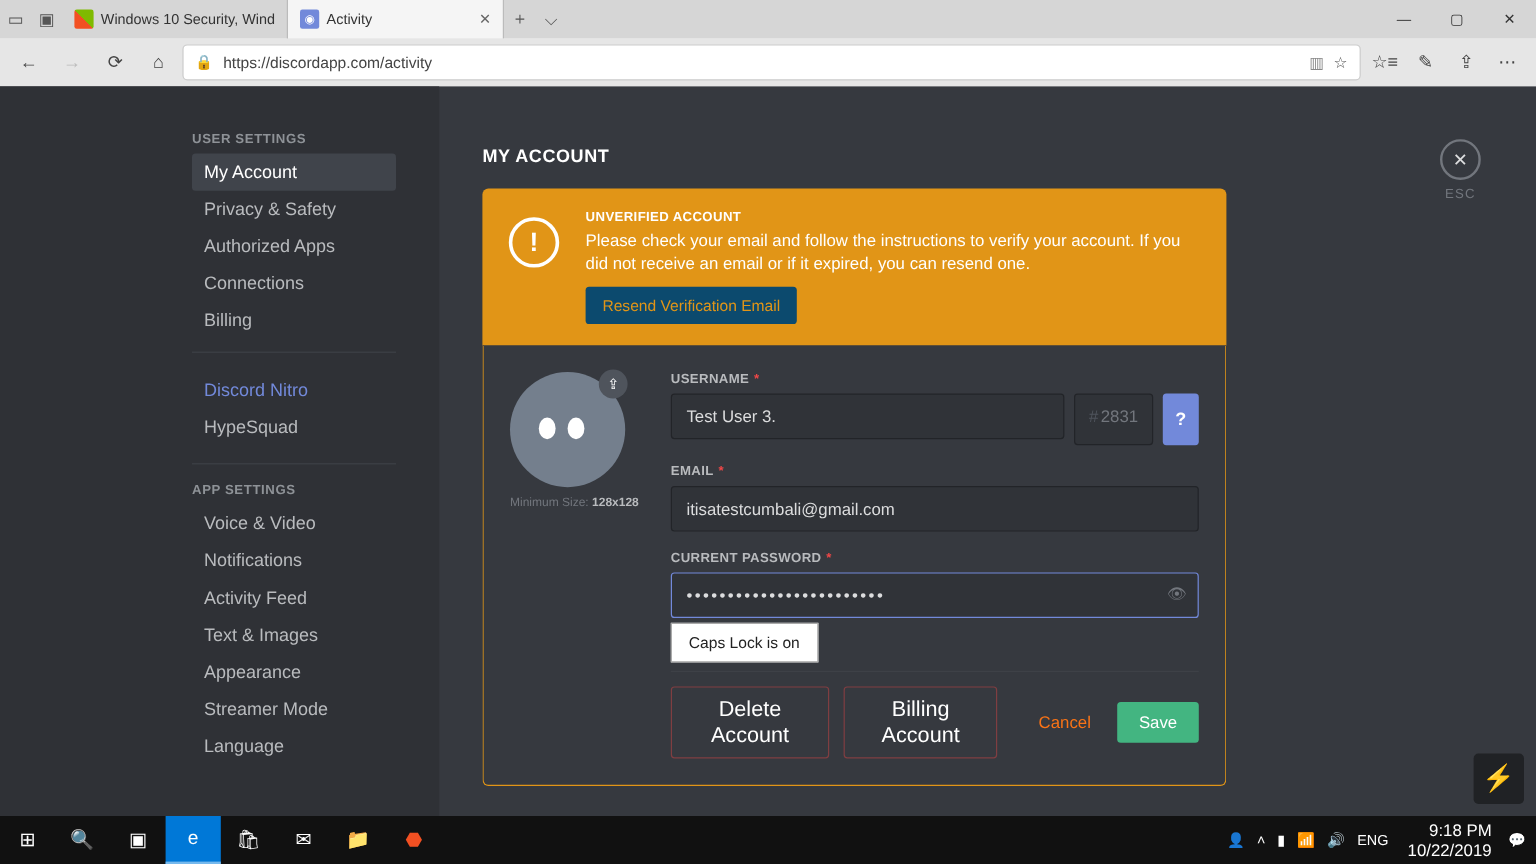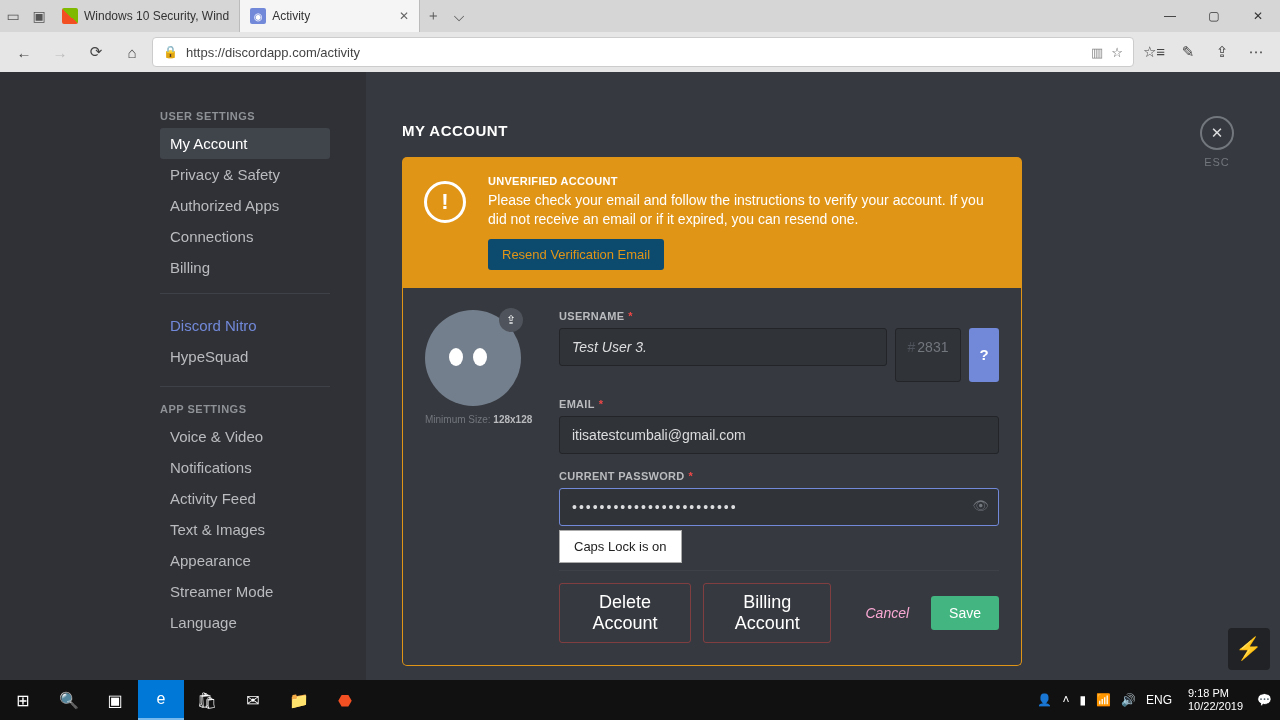--- a/index.html
+++ b/index.html
@@ -47,43 +47,43 @@
 .avatar .eyes { width:48px; height:20px; display:flex; gap:10px;}
 .avatar .eyes span { width:14px; height:18px; background:#fff; border-radius:50%;}
 .avatar .up { position:absolute; right:-2px; top:-2px; width:24px; height:24px; background:#4f545c; border-radius:50%; color:#fff; font-size:12px; display:flex; align-items:center; justify-content:center;}
 .avatar-hint { font-size:10px; color:#72767d; margin-top:8px;}
 .avatar-hint b { color:#b9bbbe; font-weight:600;}
 .form-col { flex:1; }
 .flabel { font-size:11px; color:#b9bbbe; font-weight:600; letter-spacing:0.3px; margin-bottom:6px;}
 .flabel .req { color:#f04747; margin-left:4px;}
 .finput { width:100%; background:#303338; border:1px solid #222428; border-radius:3px; padding:10px 12px; color:#dcddde; font-size:14px; margin-bottom:16px;}
 .uname-row { display:flex; gap:8px; align-items:stretch; margin-bottom:16px;}
-.uname-row .finput { margin-bottom:16px; flex:1;font-style:italic;}
+.uname-row .finput { margin-bottom:5px; flex:1;}
 .discrim { background:#303338; border:1px solid #222428; border-radius:3px; padding:10px 8px; color:#72767d; font-size:14px; min-width:66px; text-align:center;}
 .discrim .hash { color:#4f545c; margin-right:2px;}
 .help-q { width:30px; background:#7289da; border-radius:3px; color:#fff; display:flex; align-items:center; justify-content:center; font-weight:700; font-size:15px;}
 .pwd-wrap { position:relative; }
 .pwd-wrap .finput { border-color:#7289da; padding-right:34px; letter-spacing:2px;}
 .pwd-eye { position:absolute; right:10px; top:10px; color:#72767d; font-size:13px;}
 .capslock { position:absolute; left:0; top:42px; background:#fff; color:#222; border:1px solid #aaa; padding:8px 14px; font-size:13px;}
 .form-sep { height:1px; background:#3e4147; margin: 28px 0 12px;}
 .actions { display:flex; align-items:center; gap:12px;}
 .btn-ghost-red { border:1px solid rgba(240,71,71,0.4); background:transparent; color:#ffffff; padding:8px 14px; border-radius:3px; font-size:18px;}
 .actions .spacer { flex:1;}
-.btn-cancel { background:transparent; color:#f9a8d4; border:none; font-size:14px; padding:8px 10px;font-style:italic;}
+.btn-cancel { background:transparent; color:#f97316; border:none; font-size:14px; padding:8px 10px;}
 .btn-save { background:#43b581; color:#fff; border:none; padding:9px 18px; border-radius:3px; font-size:14px; font-weight:500;}
 
 .bolt { position:absolute; right:10px; bottom:10px; width:42px; height:42px; background:#202225; border-radius:4px; display:flex; align-items:center; justify-content:center; color:#f0a020; font-size:22px;}
 
 
 .taskbar { position:absolute; bottom:0; left:0; width:1280px; height:40px; background:#111; display:flex; align-items:center; color:#fff; font-size:12px;}
 .taskbar .tbtn { width:46px; height:40px; display:flex; align-items:center; justify-content:center; font-size:16px; color:#fff;}
 .taskbar .edge { background:#0078d7; border-bottom:2px solid #76b9ed;}
 .taskbar .tray { margin-left:auto; display:flex; align-items:center; gap:10px; padding-right:8px;}
-.taskbar .clock { line-height:1.15; font-size:11px; margin-left:6px; margin-right:4px;}
+.taskbar .clock { text-align:right; line-height:1.15; font-size:14px; margin-left:6px; margin-right:4px;}
 .tiny { font-size:12px;}
 </style>
 </head>
 <body>
 
 <div class="browser-chrome">
   <div class="tabs-row">
     <div class="tab-ctl">▭</div>
     <div class="tab-ctl">▣</div>
     <div class="tab">

